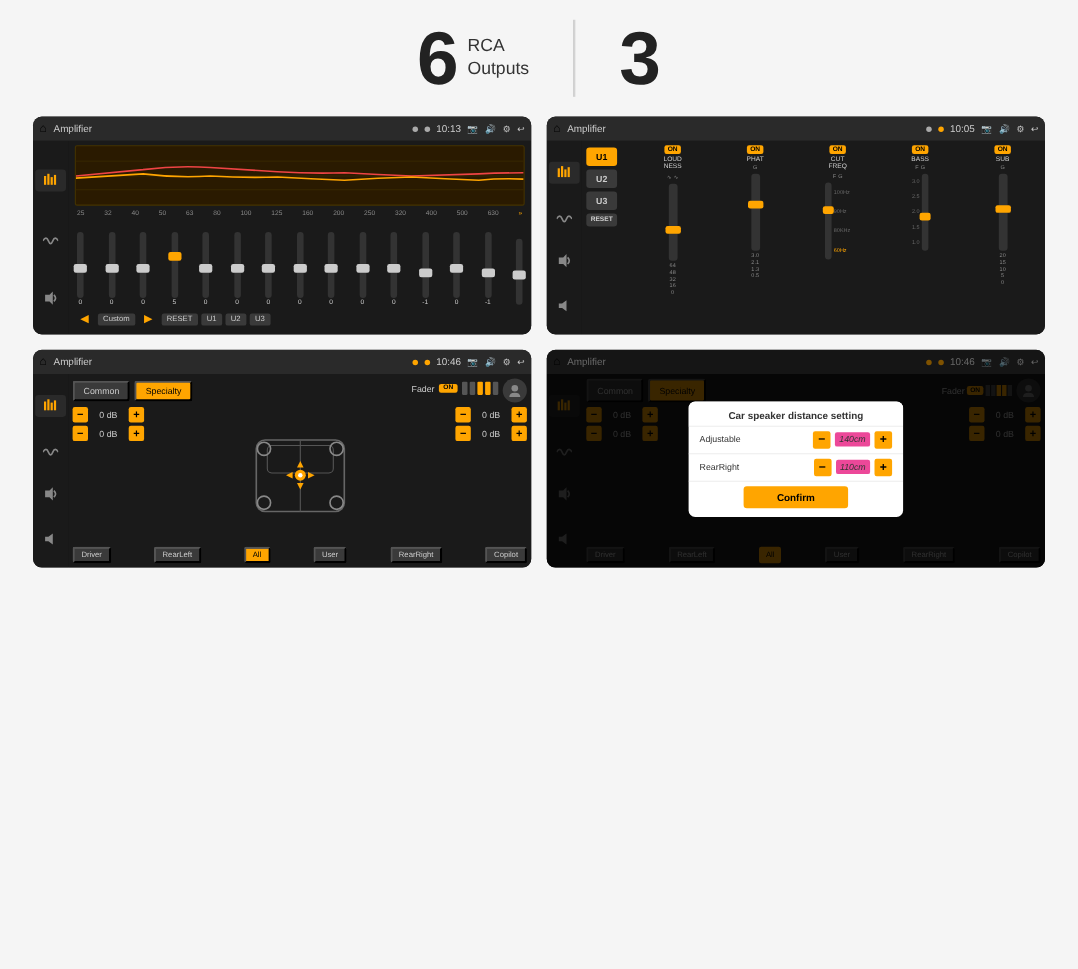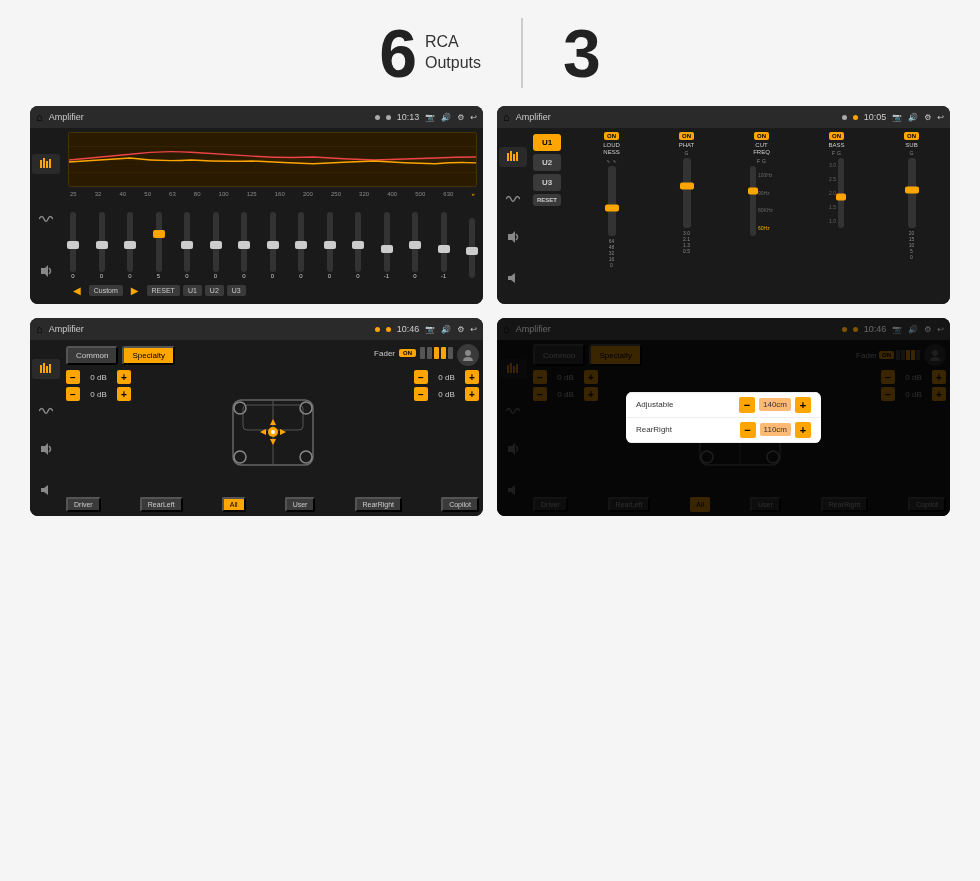--- a/index.html
+++ b/index.html
@@ -520,23 +520,24 @@
       font-size: 11px;
       font-weight: bold;
       border-radius: 2px;
     }
 
     .dialog-value {
       color: #333;
       font-size: 8px;
       min-width: 30px;
       text-align: left;
-      background: #fdba74;
+      background: #ec4899;
       padding: 2px 4px;
       border-radius: 2px;
+      font-style: italic;
     }
 
     .dialog-confirm-row {
       display: flex;
       justify-content: center;
       padding: 4px 10px 8px;
     }
 
     .dialog-confirm-btn {
       background: #ffa500;
@@ -1131,33 +1132,37 @@
             <button style="background:#ffa500;color:#000;font-size:7px;padding:2px 6px;border-radius:2px;border:none;">All</button>
             <button class="speaker-btn">User</button>
             <button class="speaker-btn">RearRight</button>
             <button class="speaker-btn">Copilot</button>
           </div>
         </div>
       </div>
 
       <div class="dialog-overlay">
         <div class="dialog-box">
+          <div class="dialog-title">Car speaker distance setting</div>
           <div style="height:1px;background:#eee;"></div>
           <div class="dialog-row">
             <span class="dialog-label">Adjustable</span>
             <div class="dialog-minus">−</div>
             <span class="dialog-value">140cm</span>
             <div class="dialog-plus">+</div>
           </div>
           <div style="height:1px;background:#eee;"></div>
           <div class="dialog-row">
             <span class="dialog-label">RearRight</span>
             <div class="dialog-minus">−</div>
             <span class="dialog-value">110cm</span>
             <div class="dialog-plus">+</div>
           </div>
           <div style="height:1px;background:#eee;"></div>
+          <div class="dialog-confirm-row">
+            <button class="dialog-confirm-btn">Confirm</button>
+          </div>
         </div>
       </div>
     </div>
 
   </div>
 </div>
 
 </body></html>

